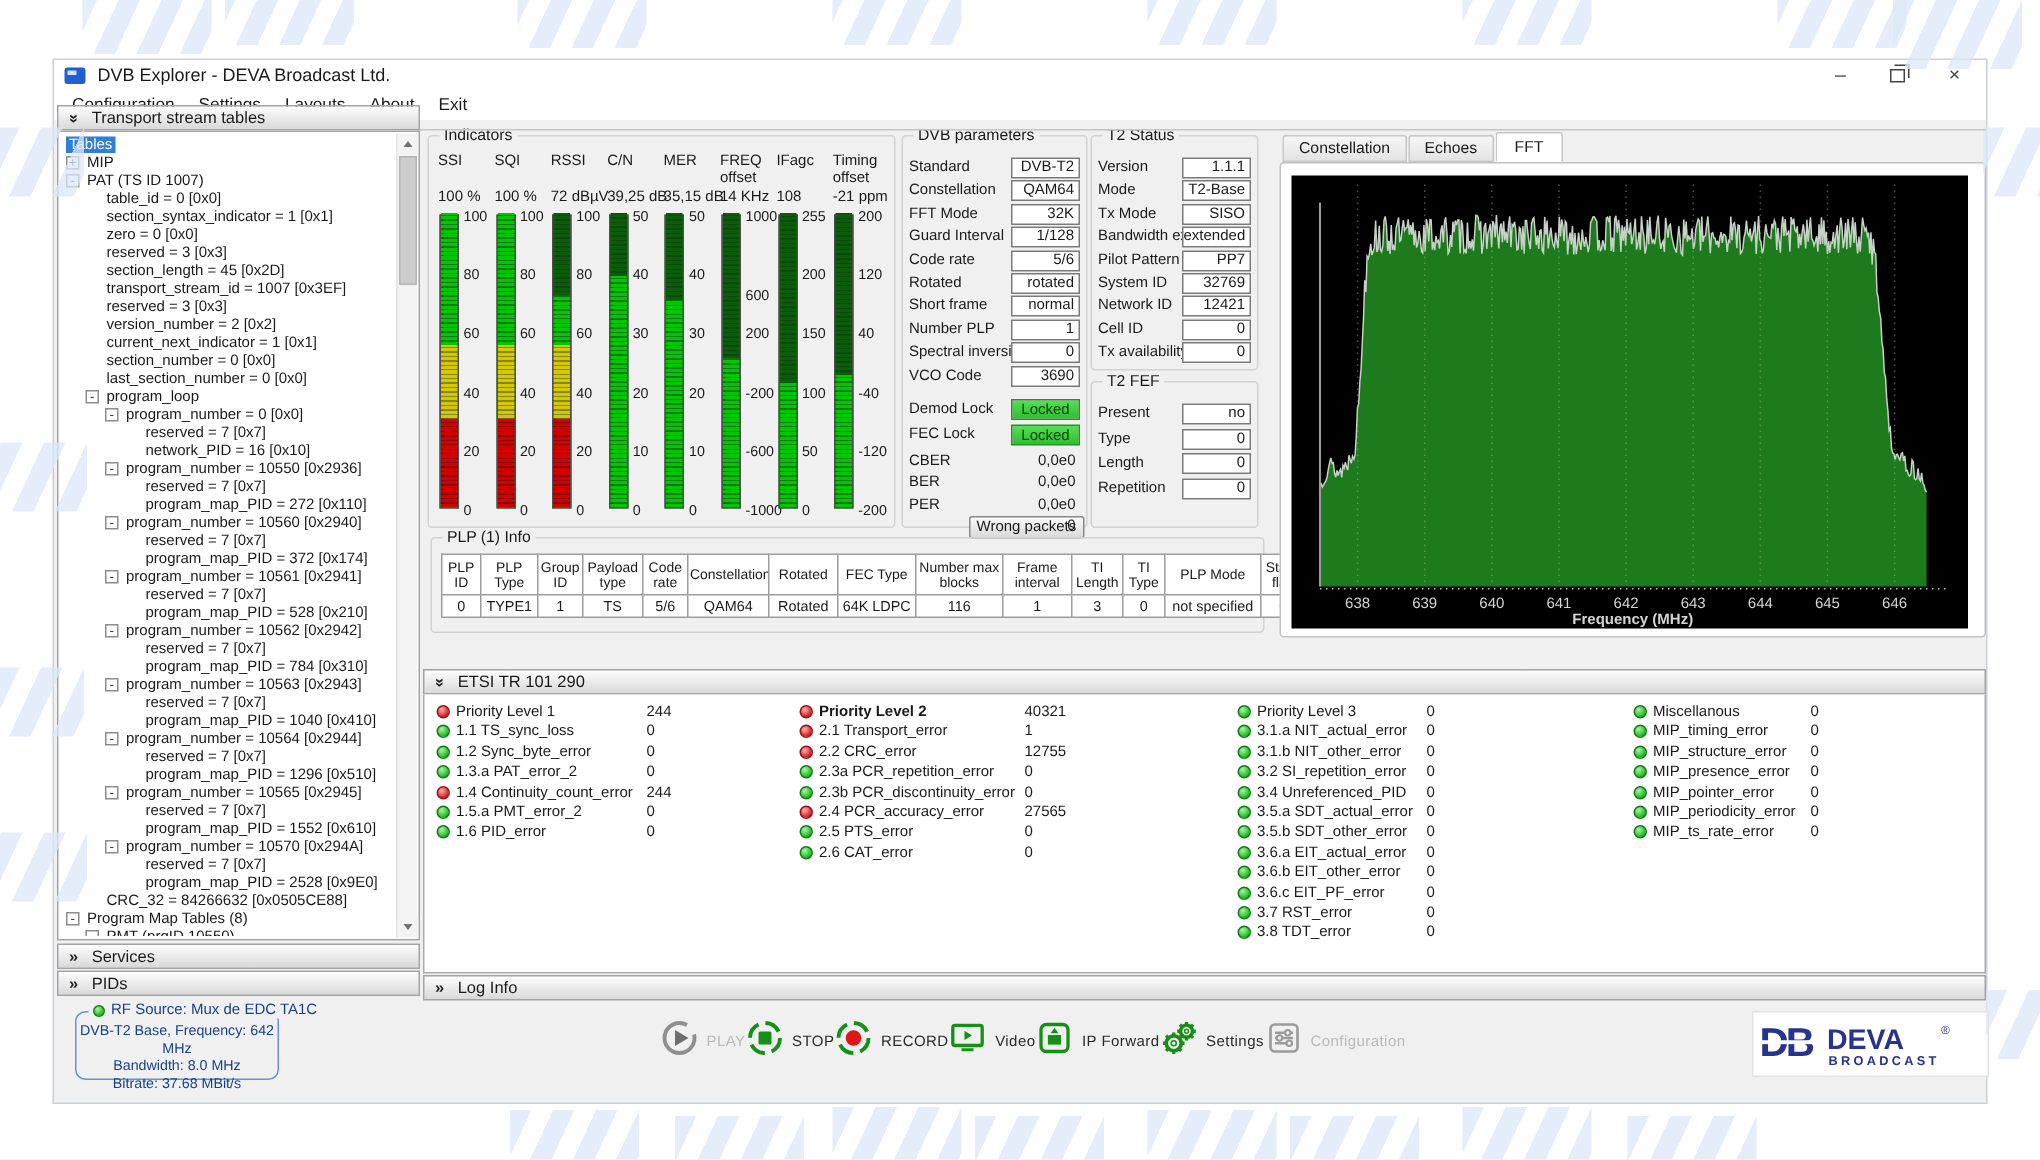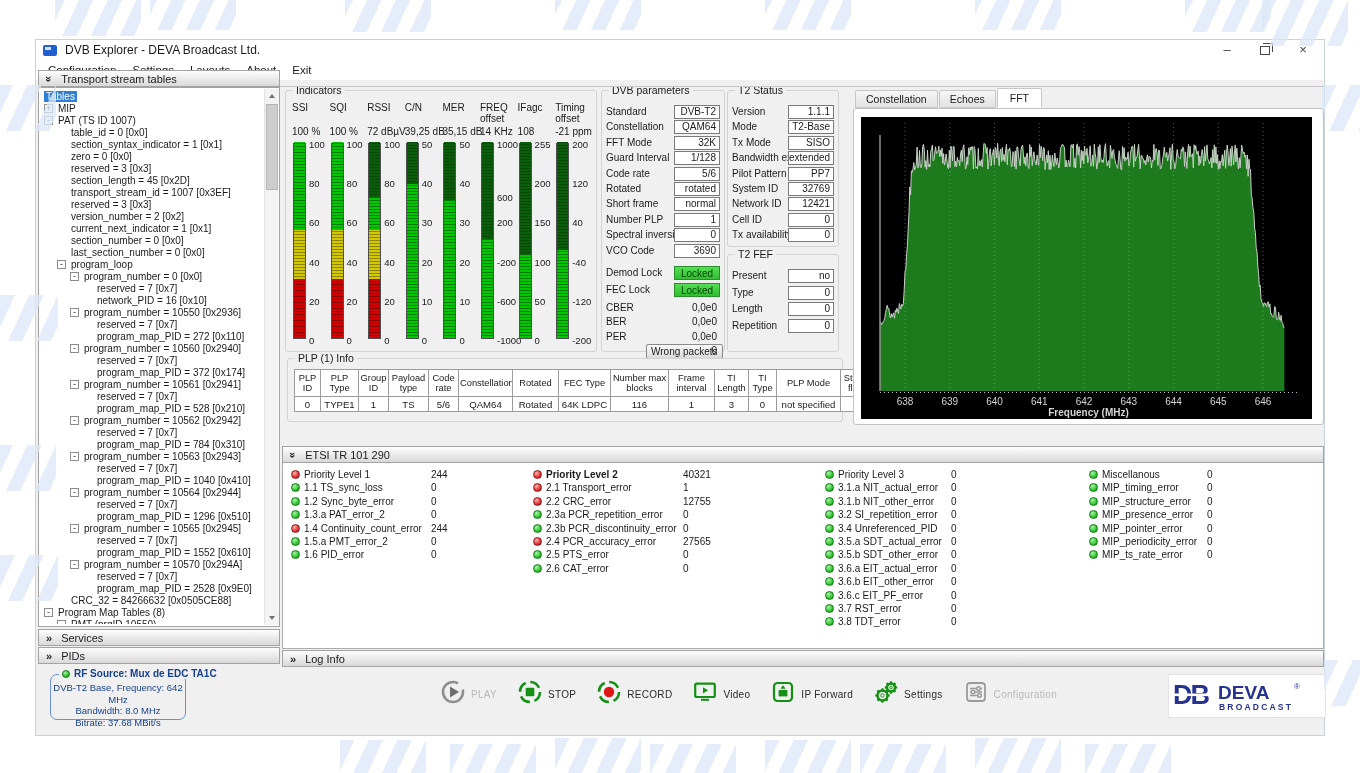--- a/index.html
+++ b/index.html
@@ -91,27 +91,27 @@
   
   .etsi-content { position:absolute; background:#fff; border:1px solid #ababab; border-top:none; }
   .etsi-row { position:absolute; height:12px; font-size:10px; white-space:nowrap; }
   .led { position:absolute; left:0; top:1px; width:9px; height:9px; border-radius:50%; }
   .led-green { background:radial-gradient(circle at 35% 30%, #aef0ae, #2ec82e 60%, #127a12); border:1px solid #127a12; }
   .led-red   { background:radial-gradient(circle at 35% 30%, #ffb3b3, #e03232 60%, #8f1616); border:1px solid #8f1616; }
   .etsi-label { position:absolute; top:0; }
   .etsi-value { position:absolute; top:0; }
 
   
-  .transport { position:absolute; display:flex; align-items:center; gap:20px; }
+  .transport { position:absolute; display:flex; align-items:center; }
   .tbtn { display:flex; align-items:center; gap:5px; }
   .tlabel { font-size:10px; letter-spacing:.3px; color:#2a2a2a; }
   .tbtn.disabled .tlabel { color:#b9b9b9; }
 
   .rf-box { position:absolute; border:1px solid #6b8fd8; border-radius:7px; }
-  .rf-title { position:absolute; top:-7px; left:8px; background:#f0f0f0; padding:0 3px; font-size:10px; font-weight:bold; color:#16408f; display:flex; align-items:center; gap:4px; white-space:nowrap;justify-content:space-between; }
+  .rf-title { position:absolute; top:-7px; left:8px; background:#f0f0f0; padding:0 3px; font-size:10px; font-weight:normal; color:#16408f; display:flex; align-items:center; gap:4px; white-space:nowrap;justify-content:space-between; }
   .rf-led { width:8px; height:8px; border-radius:50%; background:radial-gradient(circle at 35% 30%, #aef0ae, #2ec82e 60%, #127a12); border:1px solid #127a12; }
   .rf-line { font-size:9.5px; color:#16408f; text-align:center; line-height:11.5px; }
   .rf-lines { position:absolute; left:0; right:0; top:7px; }
 
   .logo-box { position:absolute; background:#fff; border:1px solid #e3e3e3; display:flex; align-items:center; justify-content:center; }
 
   .statusbar { position:absolute; left:0; bottom:0; width:100%; height:16px; background:#fdfdfd; border-top:1px solid #c8c8c8; font-size:11px; display:flex; align-items:center; padding-left:6px; }
   .status-divider { position:absolute; left:978px; top:2px; bottom:2px; width:1px; background:#dcdcdc; }
 </style>
 </head>

